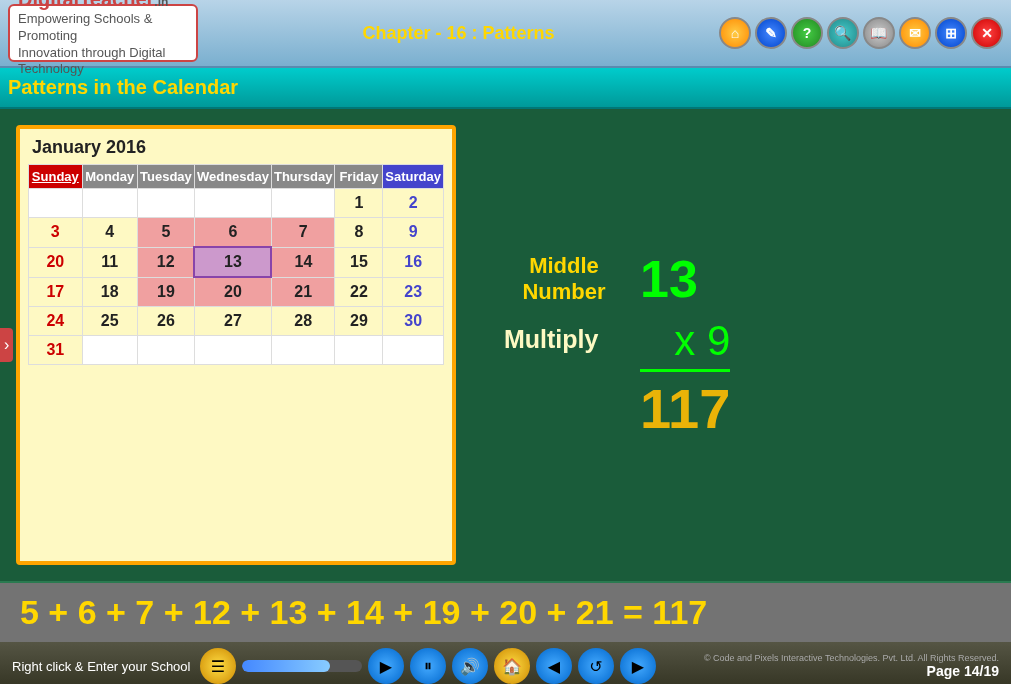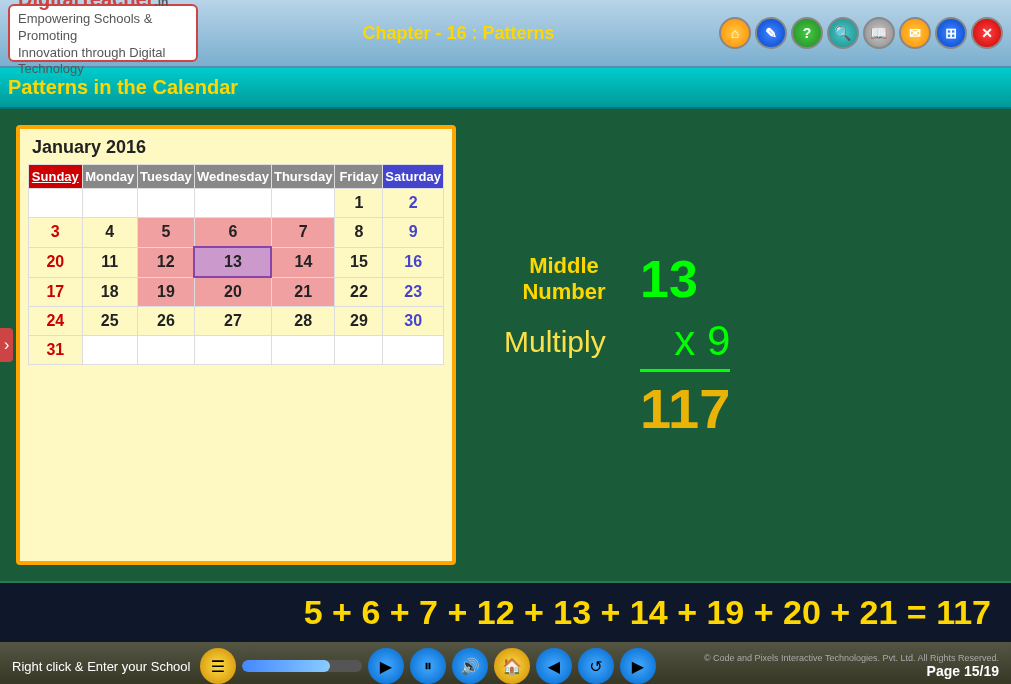--- a/index.html
+++ b/index.html
@@ -177,23 +177,23 @@
       color: #00ff00;
       font-size: 52px;
       font-weight: bold;
     }
     #multiply-row {
       display: flex;
       align-items: flex-start;
       gap: 16px;
     }
     #multiply-label {
-      color: #fde047;
-      font-size: 30px;
-      font-weight: normal;
+      color: #fef9c3;
+      font-size: 25px;
+      font-weight: bold;
       width: 120px;
       padding-top: 8px;
     }
     #multiply-calc {
       display: flex;
       flex-direction: column;
       align-items: flex-end;
     }
     #multiply-expression {
       color: #00ff00;
@@ -206,23 +206,23 @@
       margin: 4px 0;
     }
     #multiply-result {
       color: #eab308;
       font-size: 56px;
       font-weight: bold;
     }
 
     
     #equation-bar {
-      background: #0f172a;
+      background: #737373;
       padding: 10px 20px;
-      text-align: right;
+      text-align: left;
       font-size: 34px;
       font-weight: bold;
       color: #ffd700;
       border-top: 2px solid #2a7a50;
     }
 
     
     #bottom-bar {
       background: linear-gradient(to bottom, #555544, #333322);
       height: 48px;
@@ -440,16 +440,16 @@
     <button class="nav-btn-bottom btn-yellow-bottom">🏠</button>
     <button class="nav-btn-bottom btn-blue-bottom">◀</button>
     <button class="nav-btn-bottom btn-blue-bottom">↺</button>
     <button class="nav-btn-bottom btn-blue-bottom">▶</button>
   </div>
 
   <div id="bottom-right">
     <div id="copyright-text">© Code and Pixels Interactive Technologies. Pvt. Ltd. All Rights Reserved.</div>
     <div id="page-number">
       <span>Page</span>
-      <span>15/19</span>
+      <span>14/19</span>
     </div>
   </div>
 </div>
 
 </body></html>

